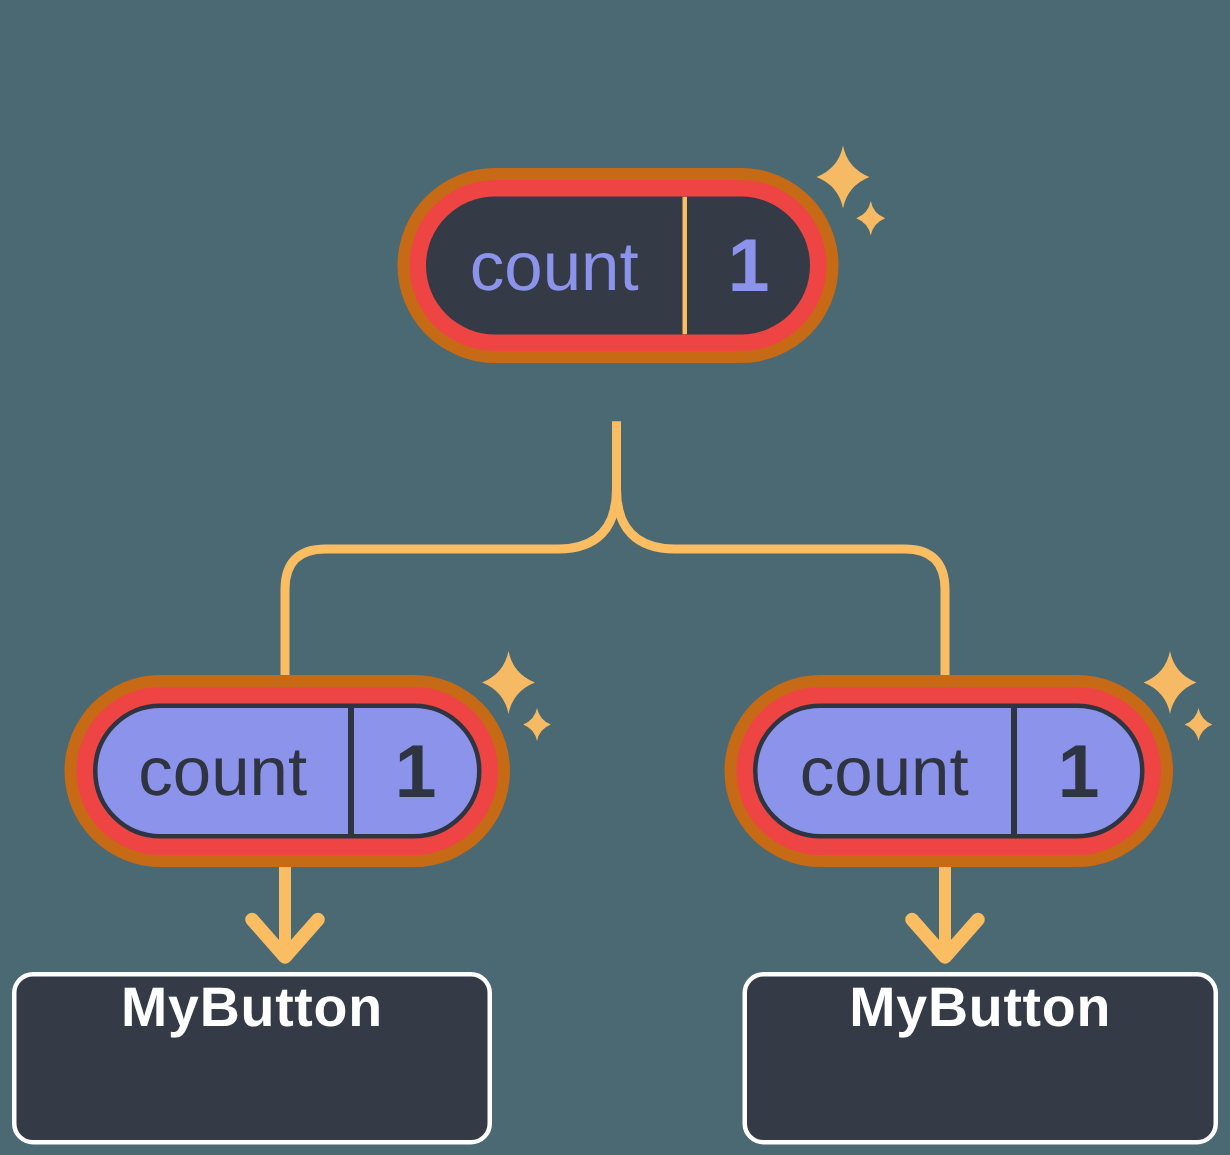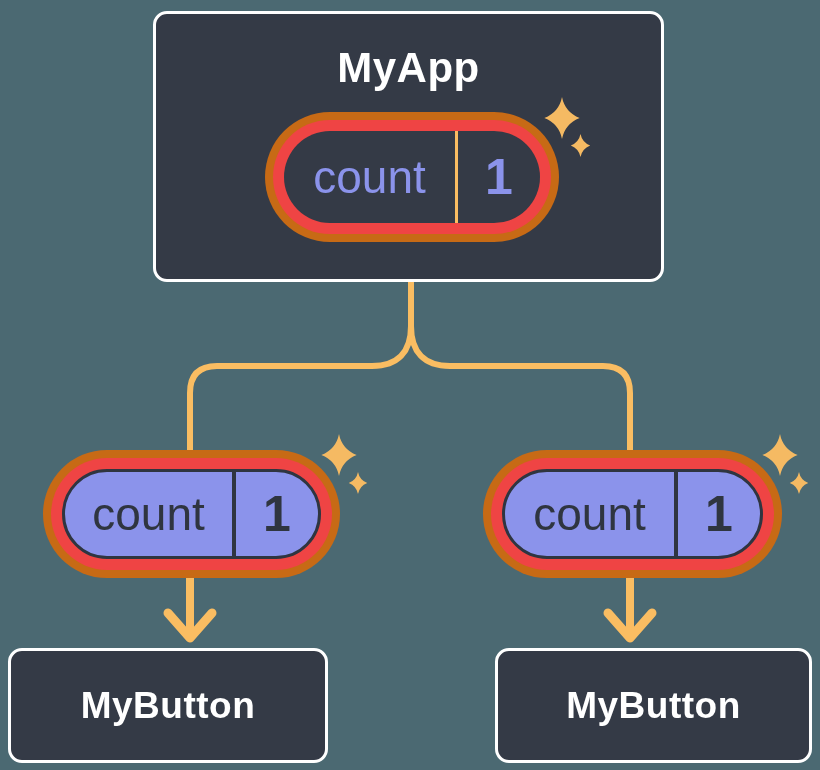--- a/index.html
+++ b/index.html
@@ -37,21 +37,21 @@
   .node-left   { left: 8px;   top: 648px; width: 320px; height: 115px; }
   .node-right  { left: 495px; top: 648px; width: 317px; height: 115px; }
 
   .node-title {
     color: #FFFFFF;
     font-weight: 600;
     text-align: center;
     letter-spacing: 0.5px;
   }
   .node-root .node-title { font-size: 42px; margin-top: 30px; }
-  .node-leaf { display: flex; align-items: center; justify-content: center; }
+  .node-leaf { display: flex; justify-content: center; }
   .node-leaf .node-title { font-size: 37px; margin-top: 0; }
 
   
   .pill {
     position: absolute;
     z-index: 3;
     background: #C76A15;          
     border-radius: 999px;
     padding: 8px;
     box-sizing: border-box;
@@ -116,23 +116,20 @@
 
   <svg class="connectors" viewBox="0 0 820 770" fill="none">
     <path d="M411 281 L411 326 C411 352 398 366 372 366 L217 366 C199 366 190 375 190 393 L190 452" stroke="#FABD62" stroke-width="6"></path>
     <path d="M411 281 L411 326 C411 352 424 366 450 366 L603 366 C621 366 630 375 630 393 L630 452" stroke="#FABD62" stroke-width="6"></path>
     <path d="M190 577 L190 634" stroke="#FABD62" stroke-width="8"></path>
     <path d="M168 613 L190 638 L212 613" stroke="#FABD62" stroke-width="9" stroke-linecap="round" stroke-linejoin="round"></path>
     <path d="M630 577 L630 634" stroke="#FABD62" stroke-width="8"></path>
     <path d="M608 613 L630 638 L652 613" stroke="#FABD62" stroke-width="9" stroke-linecap="round" stroke-linejoin="round"></path>
   </svg>
 
-  <div class="node node-root">
-    <div class="node-title">MyApp</div>
-  </div>
 
   <div class="pill pill-top">
     <div class="pill-mid">
       <div class="pill-inner">
         <span class="pill-label">count</span>
         <span class="pill-divider"></span>
         <span class="pill-value">1</span>
       </div>
     </div>
   </div>

